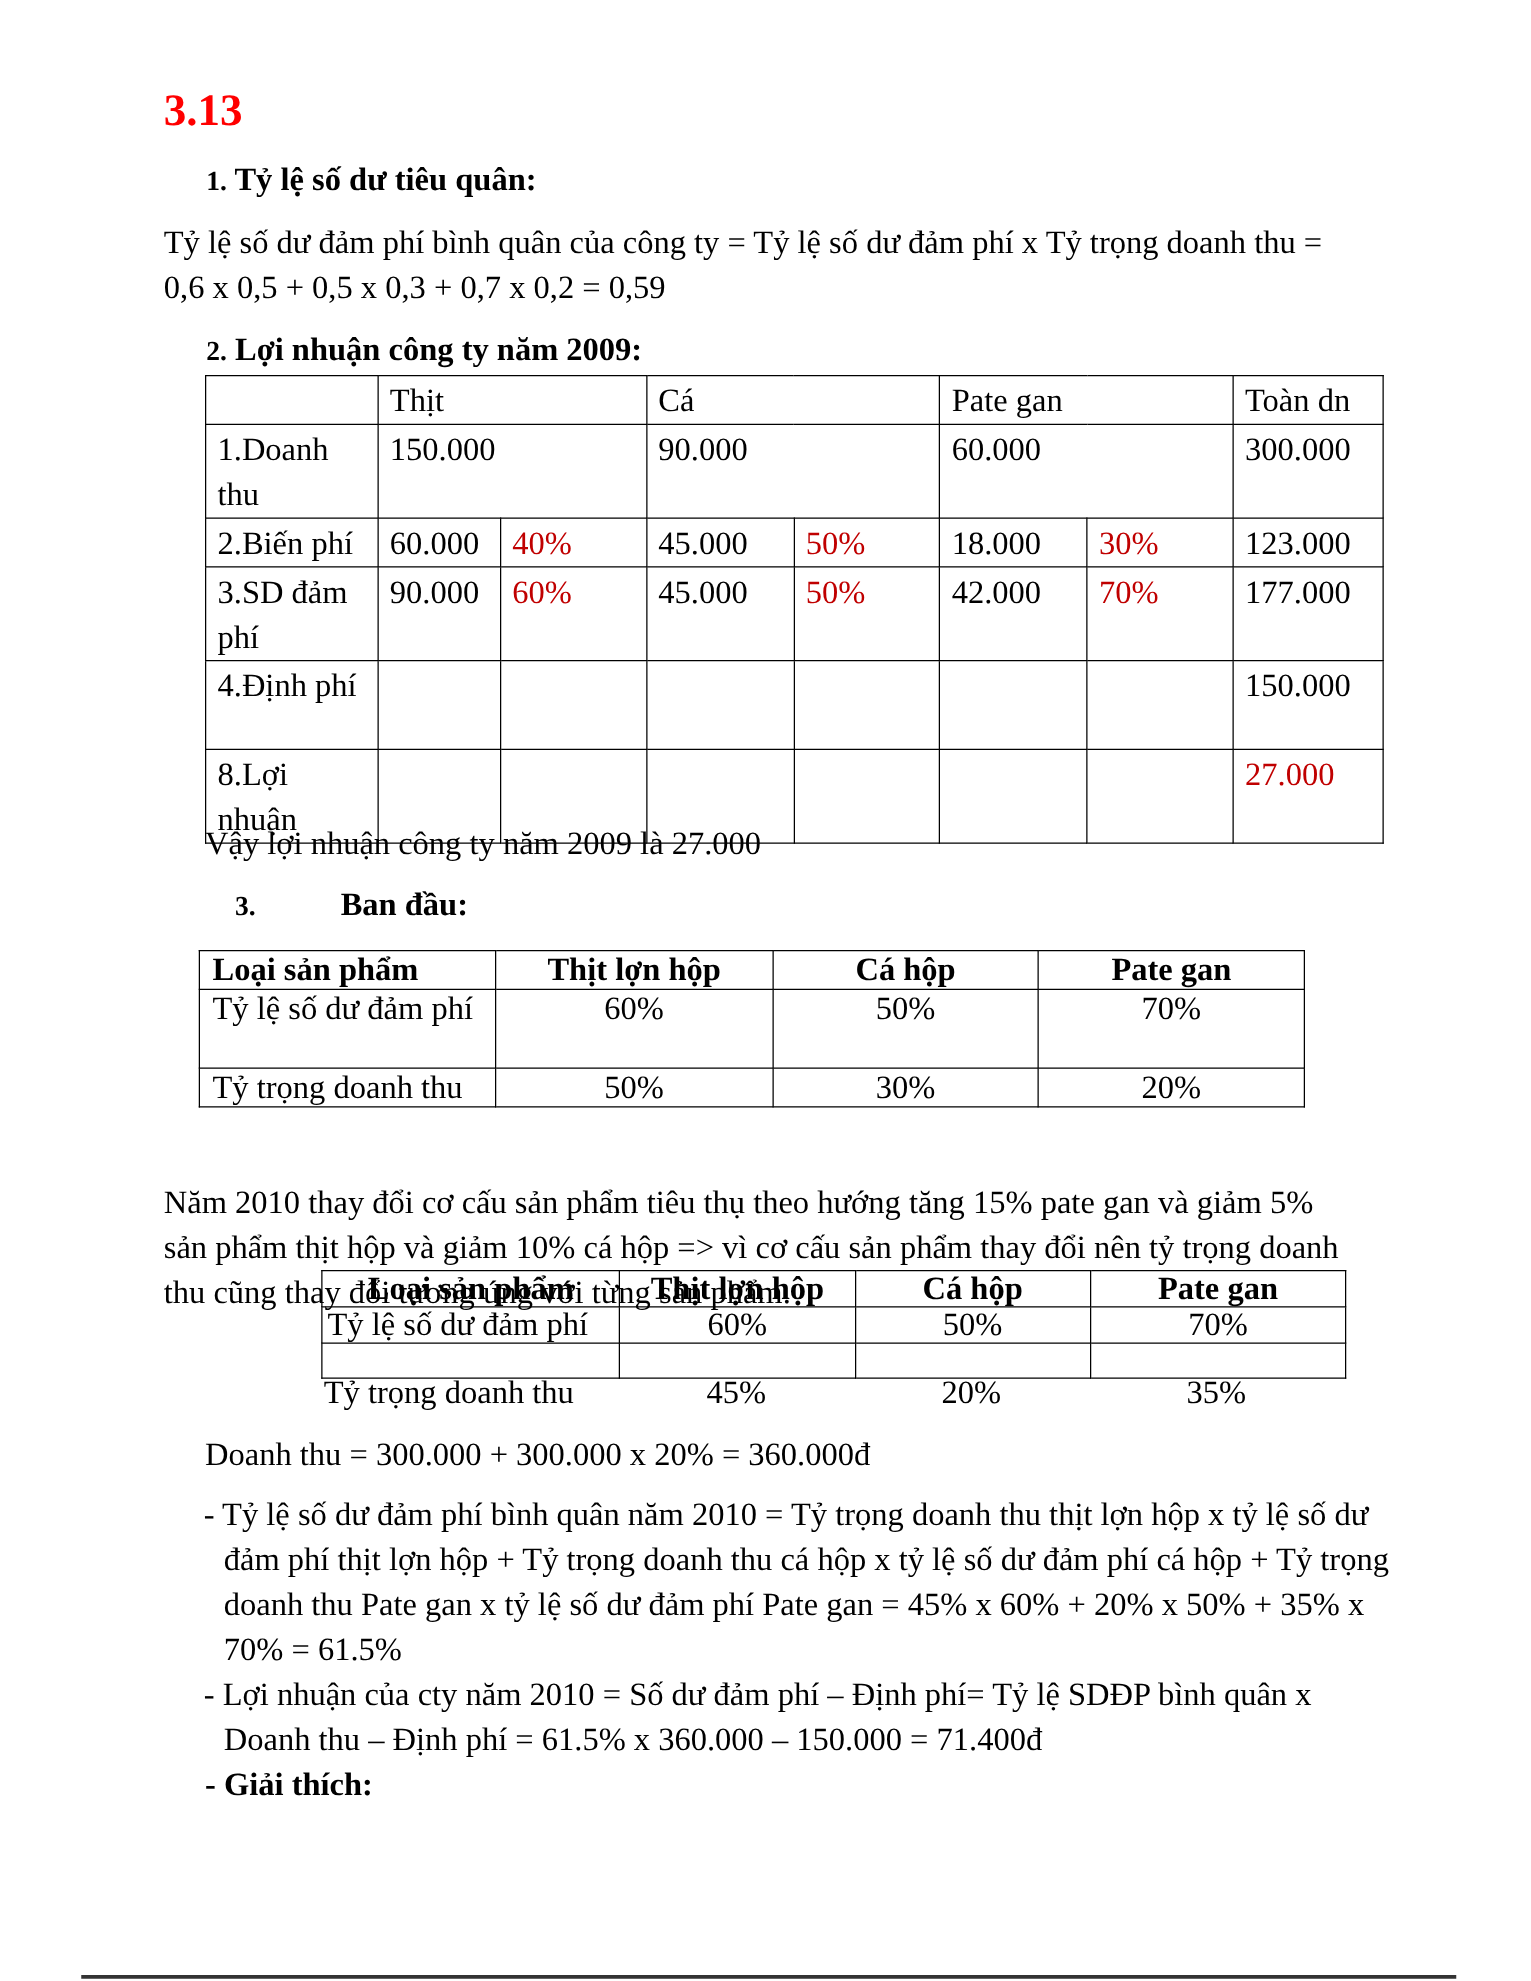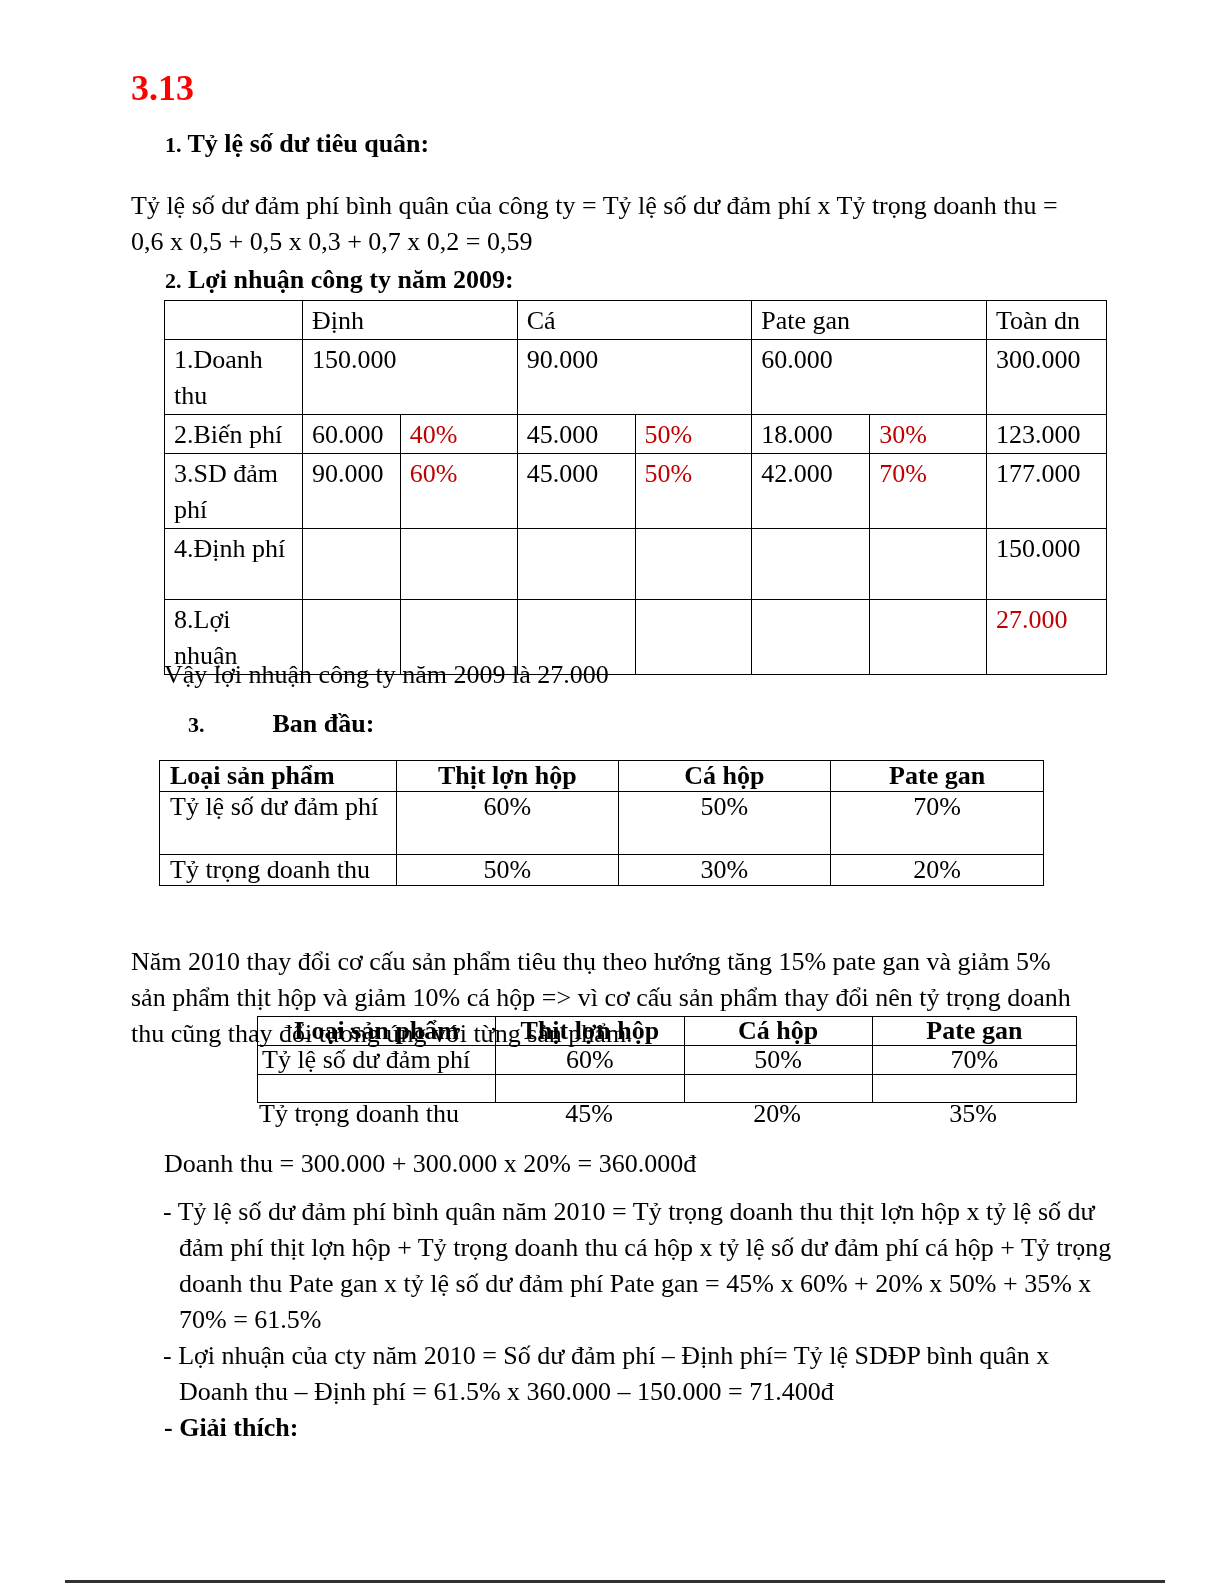--- a/index.html
+++ b/index.html
@@ -44,42 +44,42 @@
 </head>
 <body>
 
 <div class="abs title">3.13</div>
 
 <div class="abs h1">
   <span class="num">1.</span>
   <span>Tỷ lệ số dư tiêu quân:</span>
 </div>
 
-<div class="abs para" style="top:176px;margin-top:12px;">Tỷ lệ số dư đảm phí bình quân của công ty =  Tỷ lệ số dư đảm phí x Tỷ trọng doanh thu = 0,6 x 0,5 + 0,5 x 0,3 + 0,7 x 0,2 = 0,59</div>
+<div class="abs para" style="top:176px;">Tỷ lệ số dư đảm phí bình quân của công ty =  Tỷ lệ số dư đảm phí x Tỷ trọng doanh thu = 0,6 x 0,5 + 0,5 x 0,3 + 0,7 x 0,2 = 0,59</div>
 
 <div class="abs h1" style="top:264px;">
   <span class="num">2.</span>
   <span>Lợi nhuận công ty năm 2009:</span>
 </div>
 
 <table class="t1">
   <colgroup>
     <col style="width:138px">
       <col style="width:98px">
       <col style="width:117px">
       <col style="width:118px">
       <col style="width:117px">
       <col style="width:118px">
       <col style="width:117px">
       <col style="width:120px">
   </colgroup>
   <tbody>
       <tr class="hdr">
     <td></td>
-    <td colspan="2">Định</td>
+    <td colspan="2">Thịt</td>
     <td colspan="2">Cá</td>
     <td colspan="2">Pate gan</td>
     <td>Toàn dn</td>
   </tr>
   <tr>
     <td style="height:68px">1.Doanh thu</td>
     <td colspan="2">150.000</td>
     <td colspan="2">90.000</td>
     <td colspan="2">60.000</td>
     <td>300.000</td>

